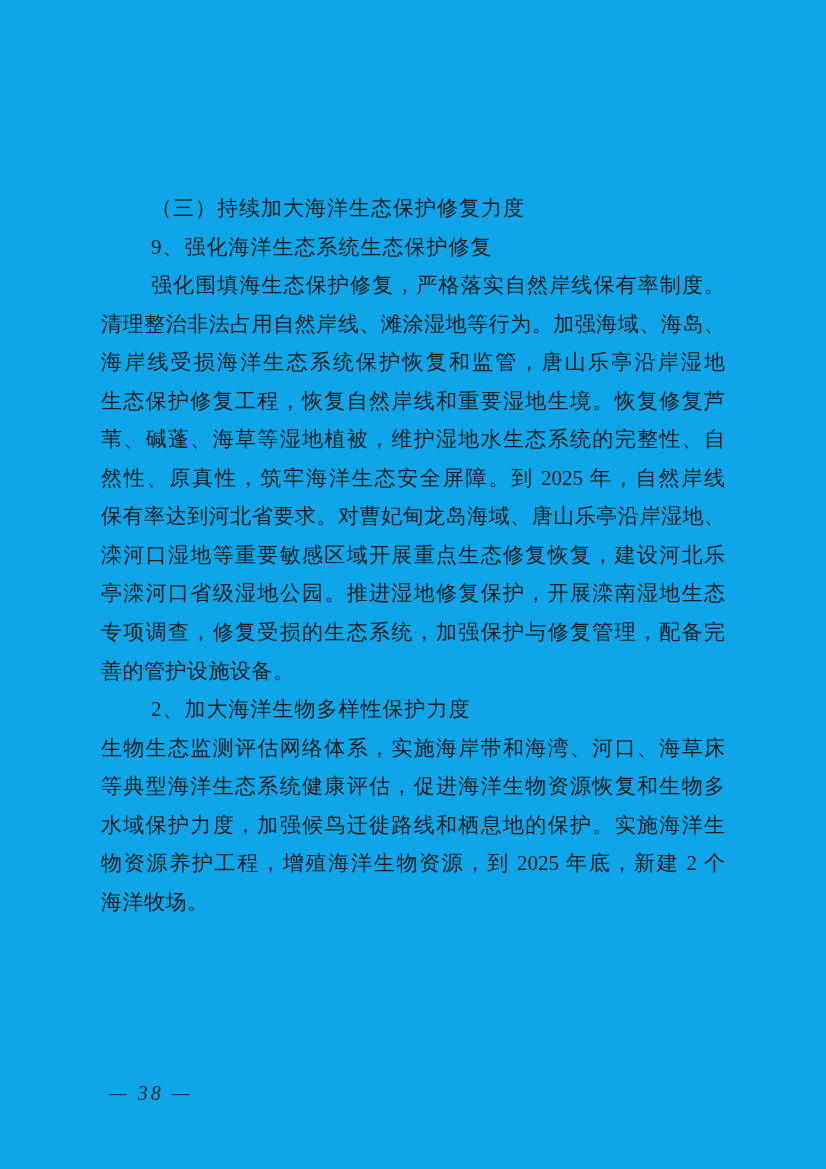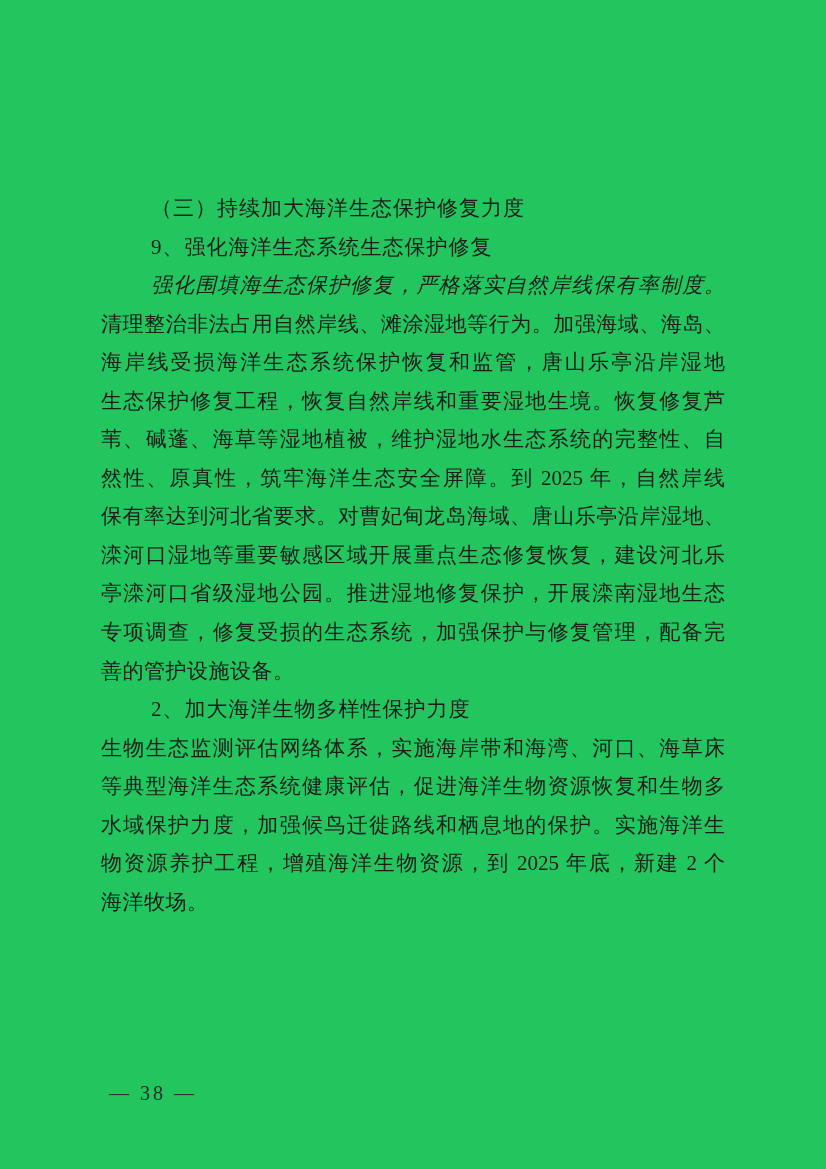--- a/index.html
+++ b/index.html
@@ -10,21 +10,21 @@
     width: 826px;
     height: 1169px;
     position: relative;
     background: #ffffff;
     overflow: hidden;
     font-family: "Liberation Serif", "DejaVu Serif", serif;
   }
   .page {
     position: absolute;
     inset: 0;
-    background: #22c55e;
+    background: #0ea5e9;
   }
   .text-column {
     position: absolute;
     left: 101px;
     top: 189px;
     width: 624px;
     font-size: 21px;
     line-height: 38.55px;
     color: #1c1c1c;
     letter-spacing: 0.5px;
@@ -34,35 +34,35 @@
     white-space: nowrap;
   }
   .line.justify {
     white-space: normal;
     text-align: justify;
     text-align-last: justify;
     letter-spacing: 0;
   }
   .line.indent {
     text-indent: 50px;
-    font-style: italic;
   }
   .line.heading,
   .line.subheading {
     text-indent: 50px;
     letter-spacing: 1px;
   }
   .page-footer {
     position: absolute;
     left: 109px;
     top: 1081px;
     font-size: 20px;
     line-height: 24px;
     color: #2a2a2a;
     letter-spacing: 3px;
+    font-style: italic;
   }
 </style>
 </head>
 <body>
 
 <div class="page">
   <div class="text-column">
       <div class="line heading">（三）持续加大海洋生态保护修复力度</div>
       <div class="line subheading">9、强化海洋生态系统生态保护修复</div>
       <div class="line body justify indent">强化围填海生态保护修复，严格落实自然岸线保有率制度。</div>

